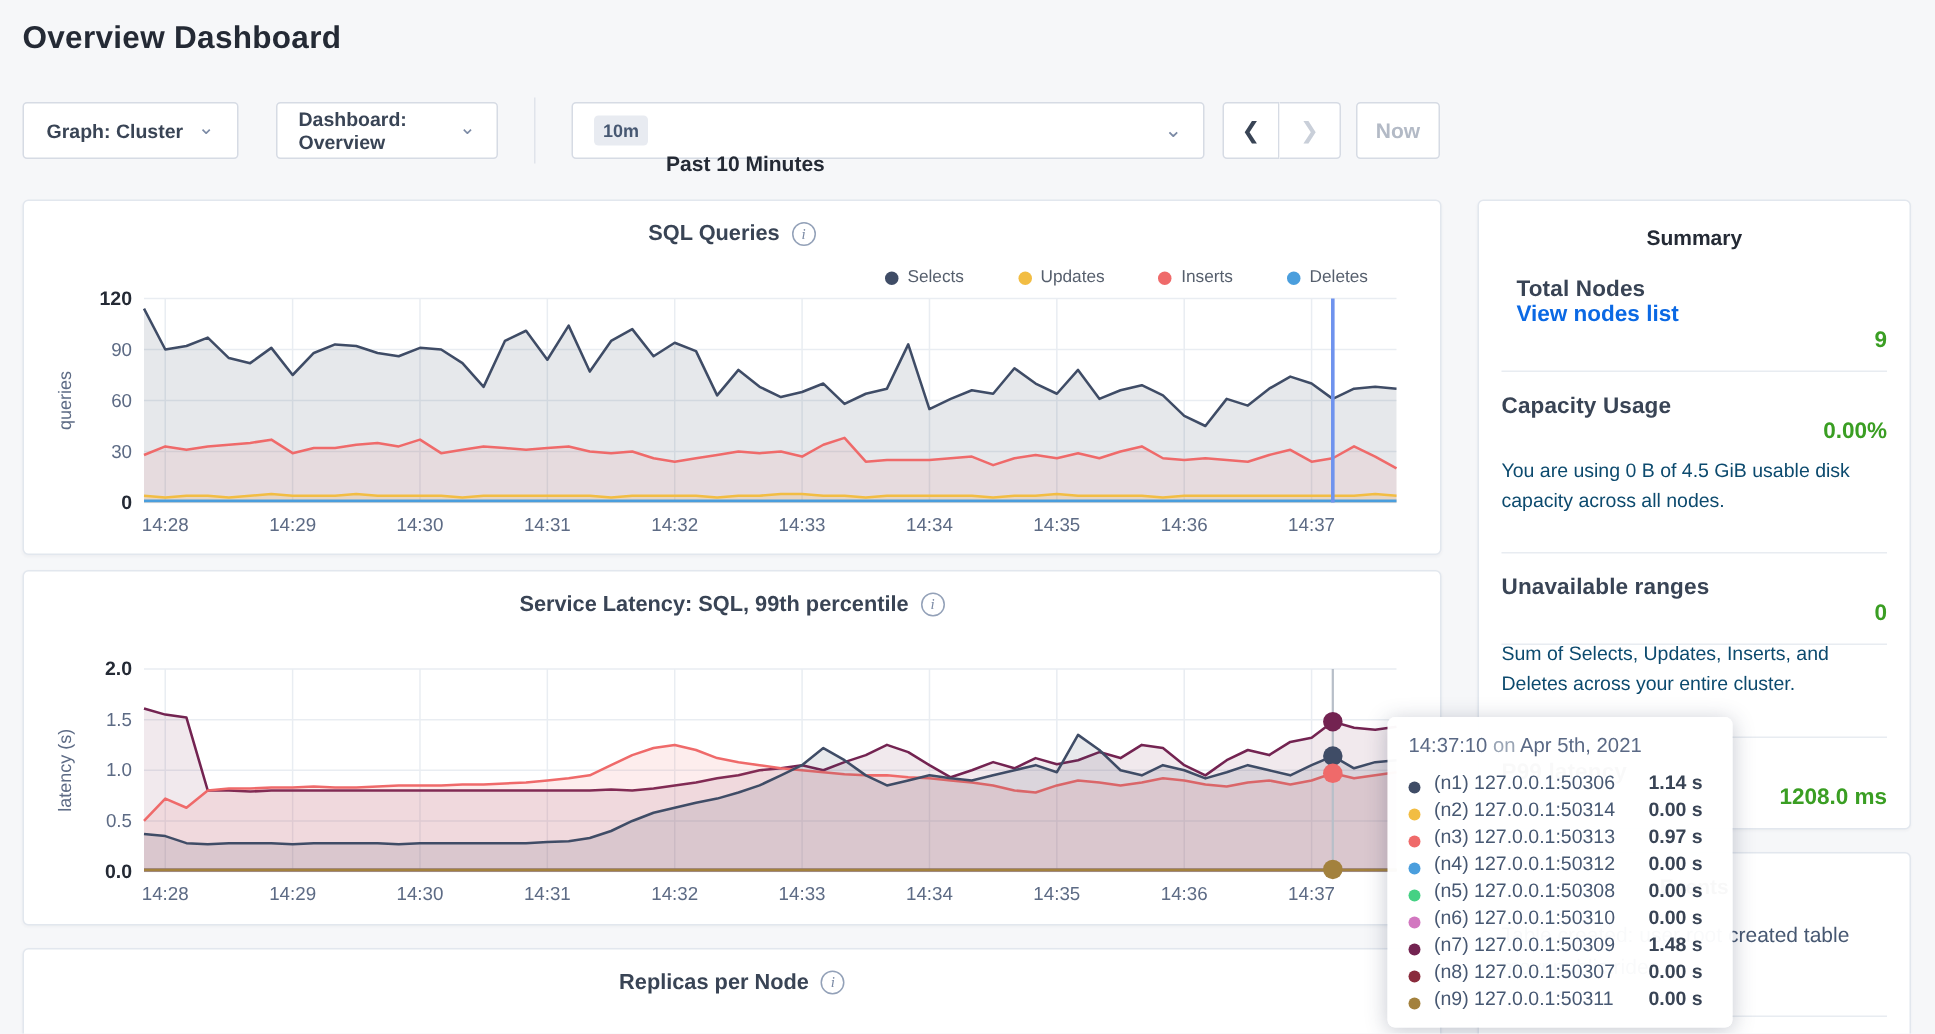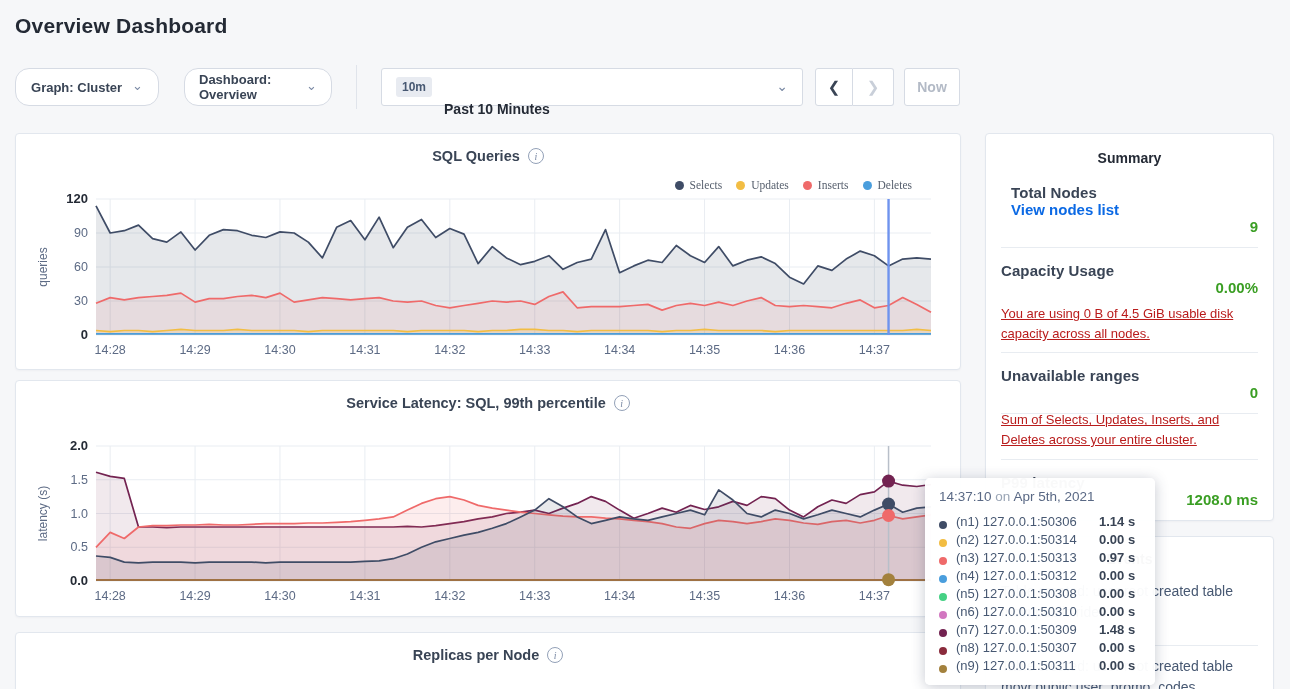--- a/index.html
+++ b/index.html
@@ -6,42 +6,42 @@
   html,body { width:1290px; height:689px; overflow:hidden; }
   body {
     font-family:"Liberation Sans","DejaVu Sans",sans-serif;
     background:#f6f7f9; color:#475872; position:relative;
   }
   .page-title { position:absolute; left:15px; top:14px; font-size:21px; font-weight:600; color:#242a35; letter-spacing:.2px; }
 
   
   .controls { position:absolute; left:15px; top:68px; display:flex; align-items:center; height:38px; }
   .btn { background:#fff; border:1px solid #d6dbe4; border-radius:3px; height:38px; display:flex; align-items:center; justify-content:center; cursor:pointer; font-weight:700; color:#394455; font-size:13px; }
-  .dropdown { padding:0 14px; gap:10px;border-radius:14px; }
+  .dropdown { padding:0 14px; gap:10px; }
   .dropdown .chev { color:#7b8aa5; font-size:13px; font-weight:400; transform:translateY(-2px); }
   .dd1 { width:144px; margin-right:25px; }
   .dd2 { width:148px; margin-right:24px; }
   .vdivider { width:1px; height:44px; background:#e0e4eb; margin-right:24px; }
   .time-select { width:422px; justify-content:flex-start; padding:0 14px; gap:12px; position:relative; margin-right:12px; }
   .time-badge { background:#e8ebf1; border-radius:3px; font-size:12px; font-weight:700; color:#475872; padding:3px 6px; }
   .time-label { font-size:14px; font-weight:700; color:#242a35;margin-top:44px; }
   .time-select .chev { position:absolute; right:14px; color:#7b8aa5; font-size:14px; font-weight:400; top:9px; }
   .arrow-group { display:flex; margin-right:10px; }
   .arrow-btn { width:38px; border-radius:3px 0 0 3px; font-size:15px; }
   .arrow-btn.next { width:41px; border-left:none; border-radius:0 3px 3px 0; color:#c9cfd9; }
   .now-btn { width:56px; color:#b3bac6; font-size:14px; }
 
   
   .card { background:#fff; border:1px solid #e2e7ee; border-radius:4px; box-shadow:0 1px 2px rgba(50,60,80,.04); }
   .left-col { position:absolute; left:15px; top:133px; width:946px; }
   .chart-card { position:relative; height:237px; }
   .chart-card + .chart-card { margin-top:10px; }
   .chart-title { text-align:center; padding-top:14px; font-size:14.5px; font-weight:700; color:#394455; display:flex; justify-content:center; align-items:center; gap:8px; }
   .info-icon { display:inline-block; width:16px; height:16px; border:1px solid #93a1b8; border-radius:50%; color:#7b8aa5; font-size:10px; line-height:15px; text-align:center; font-weight:400; font-family:"Liberation Serif",serif; font-style:italic; }
-  .legend { position:absolute; right:48px; top:45px; display:flex; gap:14px;font-family:Liberation Serif, serif; }
+  .legend { position:absolute; right:48px; top:45px; display:flex; gap:36px; }
   .legend-item { display:flex; align-items:center; gap:6px; font-size:11.5px; color:#565f6d; }
   .dot { width:9px; height:9px; border-radius:50%; flex:none; }
   .chart-svg { position:absolute; left:15px; top:57px; }
   #replicas-card { height:120px; margin-top:15px; }
 
   svg text { font-family:"Liberation Sans","DejaVu Sans",sans-serif; }
   .grid { stroke:#e9edf2; stroke-width:1; }
   .ytick { font-size:12.5px; fill:#5d6b85; }
   .ytick.bold { font-weight:700; fill:#242a35; font-size:13px; }
   .xtick { font-size:12.5px; fill:#5d6b85; }
@@ -49,21 +49,21 @@
 
   
   .right-col { position:absolute; left:985px; top:133px; width:289px; }
   .summary-card { padding:0 15px; }
   .panel-title { text-align:center; font-size:14px; font-weight:700; color:#242a35; padding:16px 0 4px; }
   .sum-row { display:flex; align-items:baseline; padding:14px 0 12px; border-bottom:1px solid #e8ecf1;flex-direction:column; }
   .sum-row:last-child { border-bottom:none; }
   .sum-label { font-size:15px; font-weight:700; color:#394455; letter-spacing:.1px; }
   .sum-link { font-size:15px; font-weight:700; color:#0b69e4; margin-left:10px; cursor:pointer; }
   .sum-value { margin-left:auto; font-size:15px; font-weight:700; color:#3a9e23; }
-  .sum-desc { font-size:13px; color:#b91c1c; line-height:1.55; padding:2px 0 8px; margin-top:-6px; border-bottom:1px solid #e8ecf1;text-decoration:underline; }
+  .sum-desc { font-size:13px; color:#0c4a6e; line-height:1.55; padding:2px 0 24px; margin-top:-6px; border-bottom:1px solid #e8ecf1; }
   .sum-row.noline { border-bottom:none; }
 
   #events-card { margin-top:15px; height:200px; padding:0 15px; overflow:hidden; }
   .event-entry { font-size:14px; color:#475872; line-height:1.5; padding:10px 0 22px; border-bottom:1px solid #e8ecf1; }
   .event-entry:last-child { border-bottom:none; }
   #events-card .panel-title { padding-top:14px; }
 
   
   .tooltip { position:absolute; left:925px; top:478px; width:230px; background:rgba(255,255,255,.97); border-radius:5px; box-shadow:0 2px 14px rgba(50,60,90,.28); padding:11px 14px 12px; z-index:20; }
   .tt-title { font-size:13.5px; color:#5a6985; margin-bottom:7px; }

